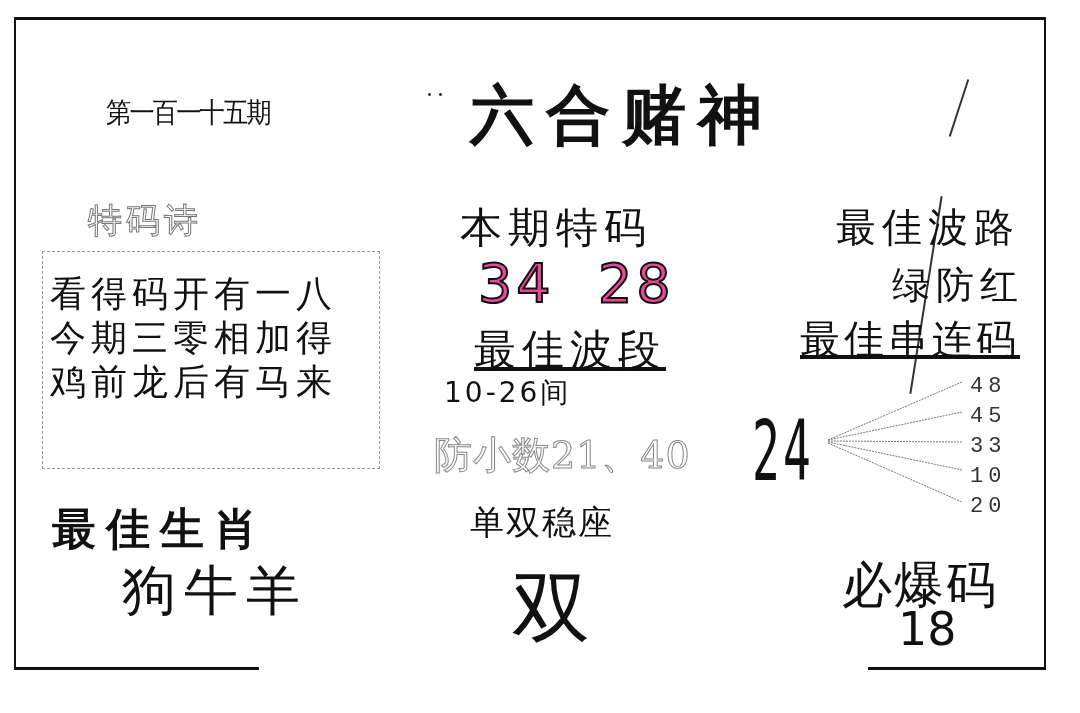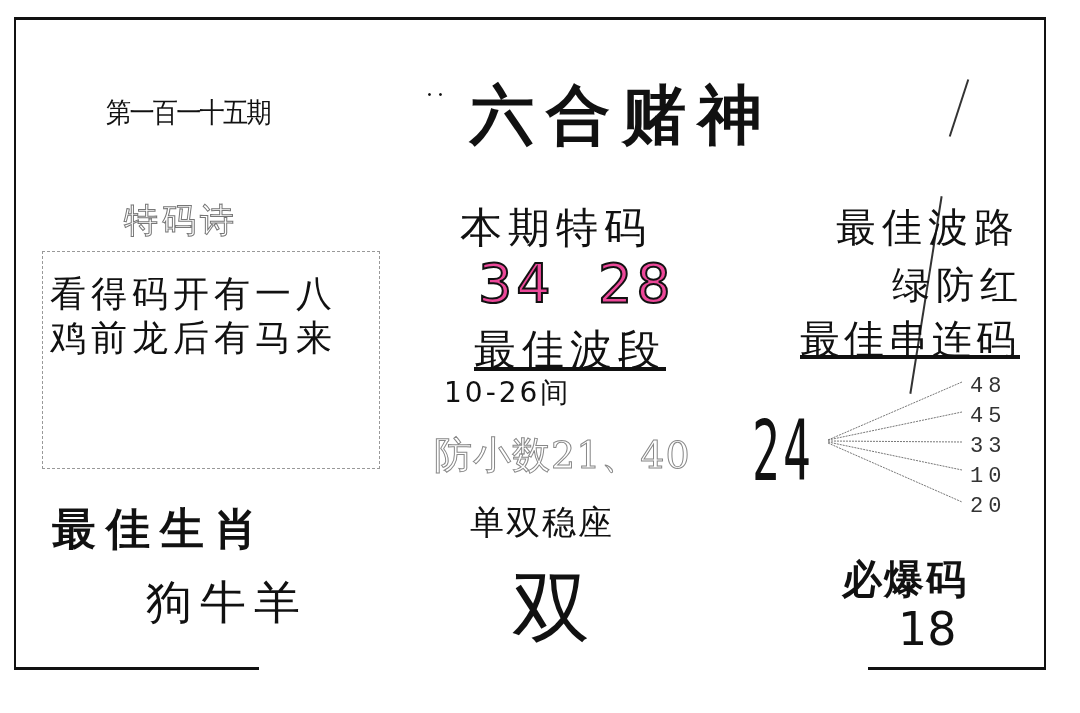--- a/index.html
+++ b/index.html
@@ -11,21 +11,21 @@
   .frame-right { position:absolute; left:1044px; top:17px; width:2px; height:652px; background:#111; }
   .frame-bl { position:absolute; left:14px; top:667px; width:245px; height:3px; background:#111; }
   .frame-br { position:absolute; left:868px; top:667px; width:178px; height:3px; background:#111; }
 
   .issue { left:106px; top:94px; font-size:28px; letter-spacing:-2px; font-family:"DejaVu Serif",serif; transform:scaleX(0.9); transform-origin:left; }
   .title-dots { left:426px; top:82px; font-size:22px; letter-spacing:4px; }
   .title { left:470px; top:72px; font-size:64px; font-weight:bold; letter-spacing:12px; font-family:"DejaVu Sans","Liberation Sans",sans-serif; }
   .slash-mark { position:absolute; left:958px; top:78px; width:2px; height:60px; background:#333; transform:rotate(18deg); }
 
   .poem-title { left:88px; top:198px; font-size:34px; color:#fff; letter-spacing:4px;
-                -webkit-text-stroke:1px #777; font-family:"DejaVu Sans",sans-serif;margin-left:36px; }
+                -webkit-text-stroke:1px #777; font-family:"DejaVu Sans",sans-serif; }
   .poem-box { position:absolute; left:42px; top:251px; width:338px; height:218px;
               border:1px dashed #999; box-sizing:border-box; }
   .poem-line { font-size:36px; line-height:44px; letter-spacing:5px; }
   .poem-wrap { left:50px; top:272px; }
 
   .tema-label { left:460px; top:200px; font-size:42px; letter-spacing:6px; }
   .tema-nums { left:478px; top:252px; font-size:54px; letter-spacing:4px; font-family:"DejaVu Sans",sans-serif; color:#ec4899; -webkit-text-stroke:2px #111; word-spacing:22px; }
   .boduan-label { left:474px; top:322px; font-size:42px; letter-spacing:6px;text-decoration:underline; }
   .boduan-val { left:444px; top:374px; font-size:28px; letter-spacing:3px; font-family:"DejaVu Sans",sans-serif; }
   .fang-small { left:434px; top:430px; font-size:38px; color:#fff; -webkit-text-stroke:1px #888; letter-spacing:1px; }
@@ -33,46 +33,47 @@
   .bolu-label { left:836px; top:200px; font-size:40px; letter-spacing:6px;text-align:center; }
   .bolu-val { left:892px; top:260px; font-size:38px; letter-spacing:6px; }
   .chuanlian-label { left:800px; top:312px; font-size:40px; letter-spacing:4px;text-decoration:underline; }
   .slash2 { position:absolute; left:925px; top:195px; width:2px; height:200px; background:#333; transform:rotate(9deg); }
 
   .base-num { left:752px; top:402px; font-size:84px; font-family:"DejaVu Sans Mono",monospace; transform:scaleX(0.55); transform-origin:left; letter-spacing:6px; }
   .fan { position:absolute; left:820px; top:370px; }
   .fan-num { position:absolute; font-size:22px; font-family:"Liberation Mono","DejaVu Sans Mono",monospace; letter-spacing:5px; color:#333; }
 
   .shengxiao-label { left:52px; top:500px; font-size:44px; letter-spacing:10px; font-weight:bold; }
-  .shengxiao-val { left:122px; top:572px; font-size:46px; letter-spacing:8px;margin-left:24px; }
+  .shengxiao-val { left:122px; top:555px; font-size:54px; letter-spacing:8px; }
 
   .danshuang-label { left:470px; top:500px; font-size:34px; letter-spacing:2px; }
   .danshuang-val { left:512px; top:556px; font-size:78px; }
 
-  .bibao-label { left:842px; top:552px; font-size:40px; letter-spacing:2px;font-weight:bold; }
+  .bibao-label { left:842px; top:552px; font-size:50px; letter-spacing:2px; }
   .bibao-val { left:898px; top:602px; font-size:46px; font-family:"DejaVu Sans",sans-serif; }
 </style>
 </head>
 <body>
 
 <div class="frame-top"></div>
 <div class="frame-left"></div>
 <div class="frame-right"></div>
 <div class="frame-bl"></div>
 <div class="frame-br"></div>
 
 <div class="abs issue">第一百一十五期</div>
 <div class="abs title-dots">··</div>
 <div class="abs title">六合赌神</div>
 <div class="slash-mark"></div>
 
 <div class="abs poem-title">特码诗</div>
 <div class="poem-box"></div>
 <div class="abs poem-wrap">
   <div class="poem-line">看得码开有一八</div>
+  <div class="poem-line">今期三零相加得</div>
   <div class="poem-line">鸡前龙后有马来</div>
 </div>
 
 <div class="abs tema-label">本期特码</div>
 <div class="abs tema-nums">34  28</div>
 <div class="abs boduan-label">最佳波段</div>
 <div class="abs boduan-val">10-26间</div>
 <div class="abs fang-small">防小数21、40</div>
 
 <div class="slash2"></div>

